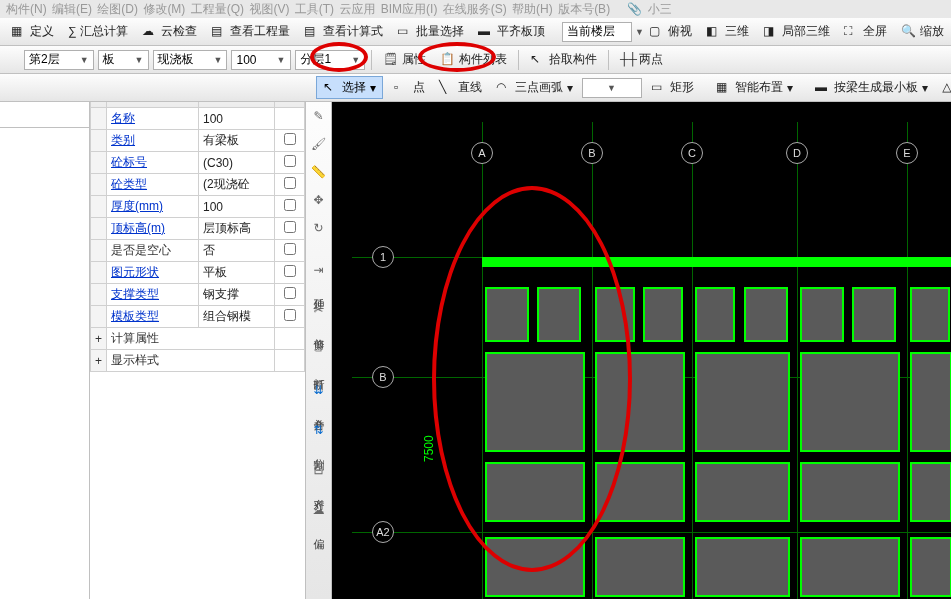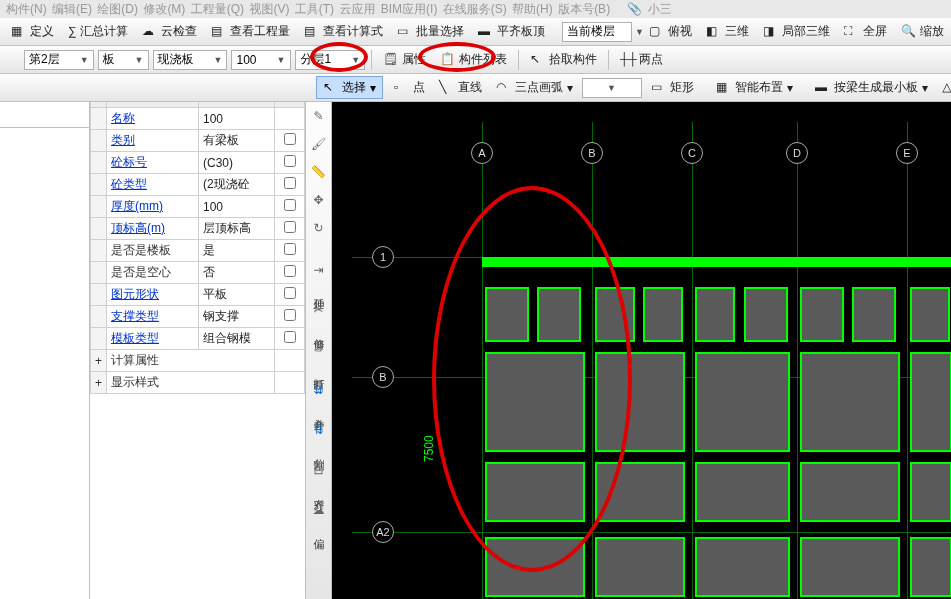--- a/index.html
+++ b/index.html
@@ -184,26 +184,20 @@
         <tr>
           <td class="exp"></td>
     <td class="name ">厚度(mm)</td>
     <td class="val">100</td>
     <td class="chk"><input type="checkbox" style=""></td>
         </tr>
         <tr>
           <td class="exp"></td>
     <td class="name ">顶标高(m)</td>
     <td class="val">层顶标高</td>
-    <td class="chk"><input type="checkbox" style=""></td>
-        </tr>
-        <tr>
-          <td class="exp"></td>
-    <td class="name plain">是否是楼板</td>
-    <td class="val">是</td>
     <td class="chk"><input type="checkbox" style=""></td>
         </tr>
         <tr>
           <td class="exp"></td>
     <td class="name plain">是否是空心</td>
     <td class="val">否</td>
     <td class="chk"><input type="checkbox" style=""></td>
         </tr>
         <tr>
           <td class="exp"></td>

